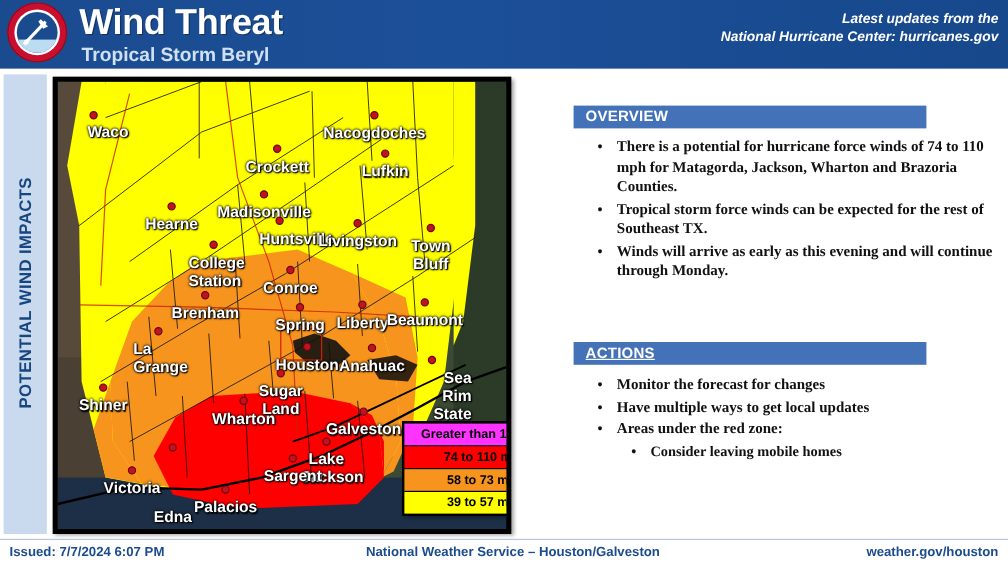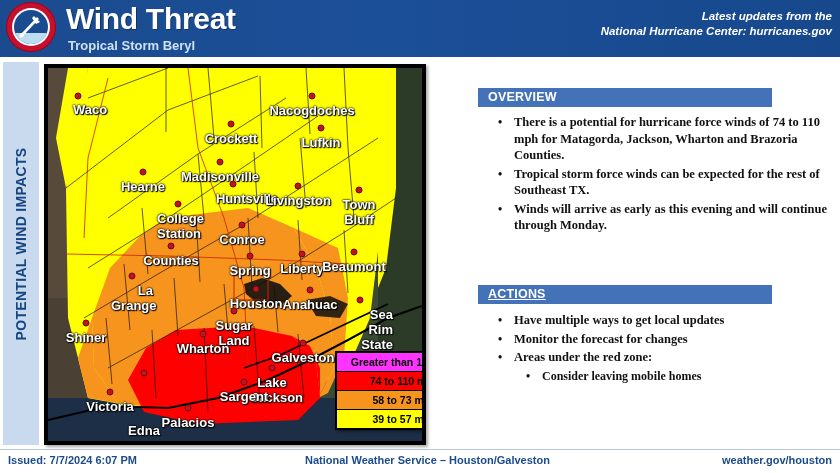--- a/index.html
+++ b/index.html
@@ -42,21 +42,21 @@
     position:absolute;left:13px;top:12px;width:28px;height:28px;
   }
   .title{
     position:absolute;left:66px;top:2px;
     color:#ffffff;font-size:30px;font-weight:bold;letter-spacing:-0.3px;
     font-family:"Liberation Sans", sans-serif;
     text-shadow:1px 1px 0 rgba(0,0,0,.35);
   }
   .subtitle{
     position:absolute;left:68px;top:38px;
-    color:#cfe0f2;font-size:13px;font-weight:bold;
+    color:#cfe0f2;font-size:16px;font-weight:bold;
   }
   .header-right{
     position:absolute;right:8px;top:9px;text-align:right;
     color:#ffffff;font-size:11.5px;font-style:italic;font-weight:bold;
     line-height:15px;
   }
 
   
   .sidebar{
     position:absolute;left:3px;top:62px;width:36px;height:383px;
@@ -287,29 +287,29 @@
       <div class="city" style="left: 185px; top: 123px; padding-left: 28px;">Huntsville</div>
       <div class="dot" style="left: 250px; top: 118px;"></div>
       <div class="city" style="left: 250px; top: 125px;">Livingston</div>
       <div class="dot" style="left: 311px; top: 122px;"></div>
       <div class="city" style="left: 311px; top: 129px; width: 42px; white-space: normal; text-align: center;">Town Bluff</div>
       <div class="dot" style="left: 130px; top: 136px;"></div>
       <div class="city" style="left: 130px; top: 143px; width: 42px; white-space: normal; text-align: center;">College Station</div>
       <div class="dot" style="left: 194px; top: 157px;"></div>
       <div class="city" style="left: 194px; top: 164px;">Conroe</div>
       <div class="dot" style="left: 123px; top: 178px;"></div>
-      <div class="city" style="left: 123px; top: 185px;">Counties</div>
+      <div class="city" style="left: 123px; top: 185px;">Brenham</div>
       <div class="dot" style="left: 202px; top: 188px;"></div>
       <div class="city" style="left: 202px; top: 195px;">Spring</div>
       <div class="dot" style="left: 254px; top: 186px;"></div>
       <div class="city" style="left: 254px; top: 193px;">Liberty</div>
       <div class="dot" style="left: 306px; top: 184px;"></div>
       <div class="city" style="left: 306px; top: 191px;">Beaumont</div>
       <div class="dot" style="left: 84px; top: 208px;"></div>
-      <div class="city" style="left: 84px; top: 215px; width: 42px; white-space: normal; text-align: right;">La Grange</div>
+      <div class="city" style="left: 84px; top: 215px; width: 42px; white-space: normal; text-align: left;">La Grange</div>
       <div class="dot" style="left: 208px; top: 221px;"></div>
       <div class="city" style="left: 208px; top: 228px;">Houston</div>
       <div class="dot" style="left: 262px; top: 222px;"></div>
       <div class="city" style="left: 262px; top: 229px;">Anahuac</div>
       <div class="dot" style="left: 186px; top: 243px;"></div>
       <div class="city" style="left: 186px; top: 250px; width: 42px; white-space: normal; text-align: center;">Sugar Land</div>
       <div class="dot" style="left: 38px; top: 255px;"></div>
       <div class="city" style="left: 38px; top: 262px;">Shiner</div>
       <div class="dot" style="left: 155px; top: 266px;"></div>
       <div class="city" style="left: 155px; top: 273px;">Wharton</div>
@@ -341,22 +341,22 @@
 
 <div class="panel-head" id="overview-head">OVERVIEW</div>
 <div class="bullets" id="overview-body">
     <div class="bullet">There is a potential for hurricane force winds of 74 to 110 mph for Matagorda, Jackson, Wharton and Brazoria Counties.</div>
     <div class="bullet">Tropical storm force winds can be expected for the rest of Southeast TX.</div>
     <div class="bullet">Winds will arrive as early as this evening and will continue through Monday.</div>
   </div>
 
 <div class="panel-head" id="actions-head">ACTIONS</div>
 <div class="bullets" id="actions-body">
+    <div class="bullet">Monitor the forecast for changes</div>
     <div class="bullet">Have multiple ways to get local updates</div>
-    <div class="bullet">Monitor the forecast for changes</div>
     <div class="bullet">Areas under the red zone:</div>
     <div class="bullet sub">Consider leaving mobile homes</div>
   </div>
 
 <div class="footer-line"></div>
 <div class="footer">
   <span id="footer-issued">Issued: 7/7/2024 6:07 PM</span>
   <span id="footer-office">National Weather Service – Houston/Galveston</span>
   <span id="footer-url">weather.gov/houston</span>
 </div>

